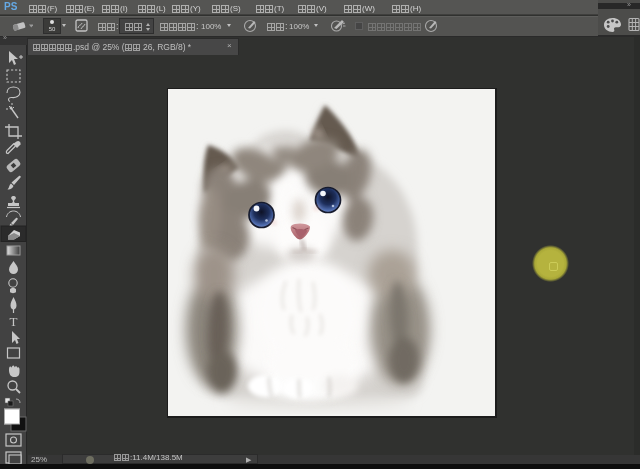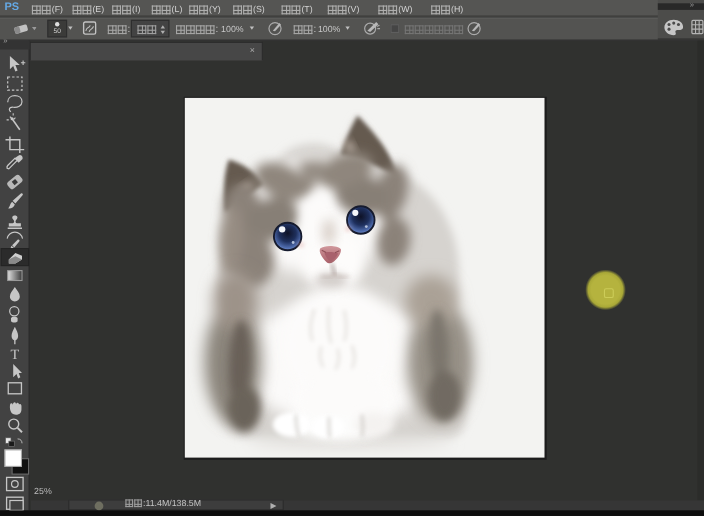--- a/index.html
+++ b/index.html
@@ -96,20 +96,21 @@
       <circle cx="9.5" cy="4" r="1.4" fill="#4b4b4b"></circle>
       <circle cx="13.8" cy="5.2" r="1.4" fill="#4b4b4b"></circle>
       <circle cx="5.2" cy="9.5" r="1.4" fill="#4b4b4b"></circle>
 </svg>
 <svg class="abs" style="left:628px;top:17px" width="12" height="16" viewBox="0 0 12 16">
 <rect x="1" y="1.5" width="10" height="12" rx="1" fill="none" stroke="#b4b4b4" stroke-width="1.1"></rect>
 <path d="M1 5.5 h10 M1 9.5 h10 M4.3 1.5 v12 M7.6 1.5 v12" stroke="#b4b4b4" stroke-width="1"></path>
 </svg>
 
 <div class="abs" style="left:27px;top:38px;width:212px;height:17px;background:#474747;border:1px solid #2b2b2b;border-bottom:none"></div>
+<div class="abs txt" style="left:33px;top:42px;font-size:8.5px;color:#c6c6c6"><span class="z s"></span><span class="z s"></span><span class="z s"></span><span class="z s"></span><span class="z s"></span><span style="opacity:.95">.psd @ 25% (</span><span class="z s"></span><span class="z s"></span><span style="opacity:.95"> 26, RGB/8) *</span></div>
 <div class="abs" style="left:227px;top:41px;font-size:8px;color:#b0b0b0">×</div>
 
 <div class="abs" style="left:0;top:37px;width:27px;height:427px;background:#424242;border-right:1px solid #262626"></div>
 <div class="abs" style="left:0;top:37px;width:27px;height:8px;background:#333333"></div>
 <div class="abs" style="left:3px;top:34px;font-size:7px;color:#9a9a9a">»</div>
 <svg id="tools" class="abs" style="left:0;top:37px" width="27" height="432" viewBox="0 0 27 432">
 <defs>
         <linearGradient id="grd" x1="0" y1="0" x2="1" y2="0">
           <stop offset="0%" stop-color="#e0e0e0"></stop>
           <stop offset="100%" stop-color="#3a3a3a"></stop>
@@ -305,20 +306,20 @@
 </svg>
 </div>
 
 <div class="abs" style="left:532px;top:245px;width:37px;height:37px;background:radial-gradient(circle closest-side,#b5b33e 0 70%,#a9a837 85%,rgba(48,49,47,0) 100%)"></div>
 <div class="abs" style="left:549px;top:262px;width:9px;height:9px;border:1.5px solid #cccc58;border-radius:2px"></div>
 
 <div class="abs" style="left:634px;top:37px;width:6px;height:418px;background:#2b2c2a"></div>
 
 <div class="abs" style="left:28px;top:455px;width:612px;height:9px;background:#363636"></div>
 <div class="abs" style="left:62px;top:454px;width:196px;height:10px;background:#3d3d3d;border:1px solid #2b2b2b"></div>
-<div class="abs" style="left:31px;top:442px;font-size:8px;color:#bcbcbc">25%</div>
+<div class="abs" style="left:31px;top:455px;font-size:8px;color:#bcbcbc">25%</div>
 <div class="abs" style="left:86px;top:456px;width:8px;height:8px;border-radius:50%;background:#6e6e60"></div>
 <div class="abs" style="left:114px;top:453px;font-size:8px;color:#c4c4c4"><span class="z s" style="width:7px;height:7px"></span><span class="z s" style="width:7px;height:7px"></span>:11.4M/138.5M</div>
 <div class="abs" style="left:246px;top:456px;font-size:7px;color:#b0b0b0">▶</div>
 
 <div class="abs" style="left:0;top:464px;width:640px;height:5px;background:#0d0d0d"></div>
 
 </div>
 
 </body></html>

